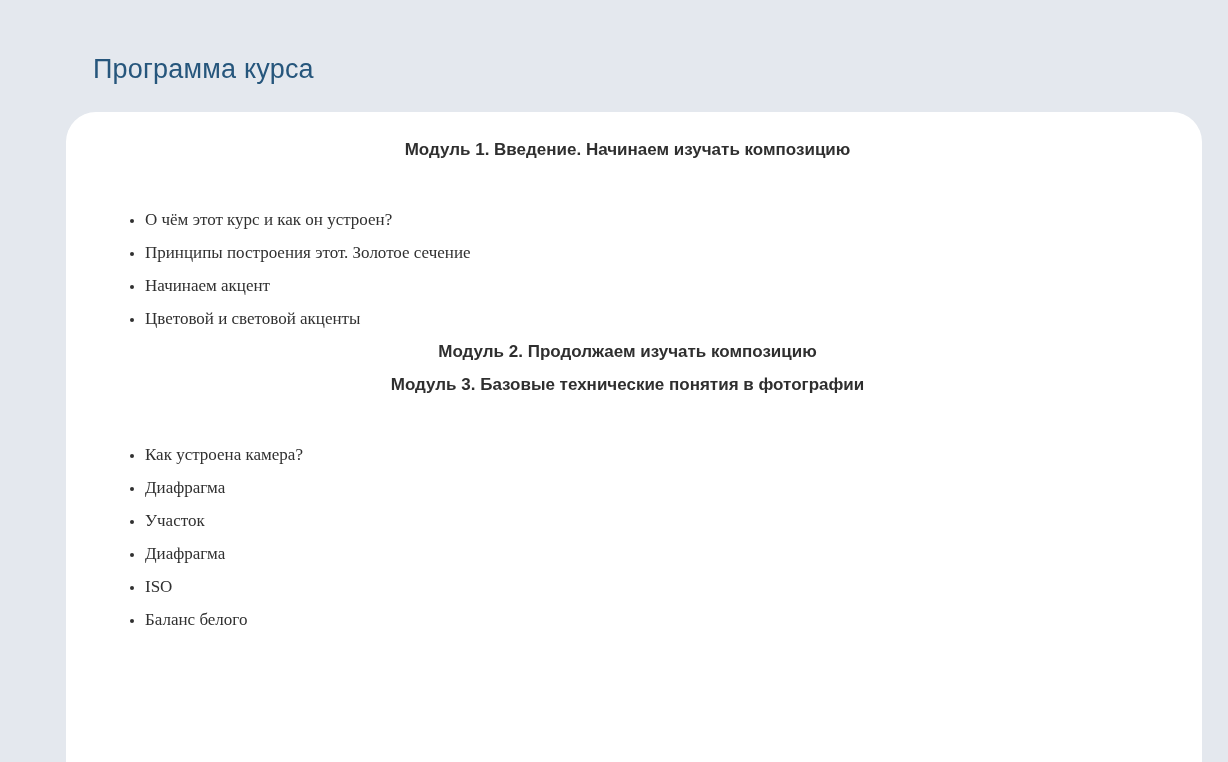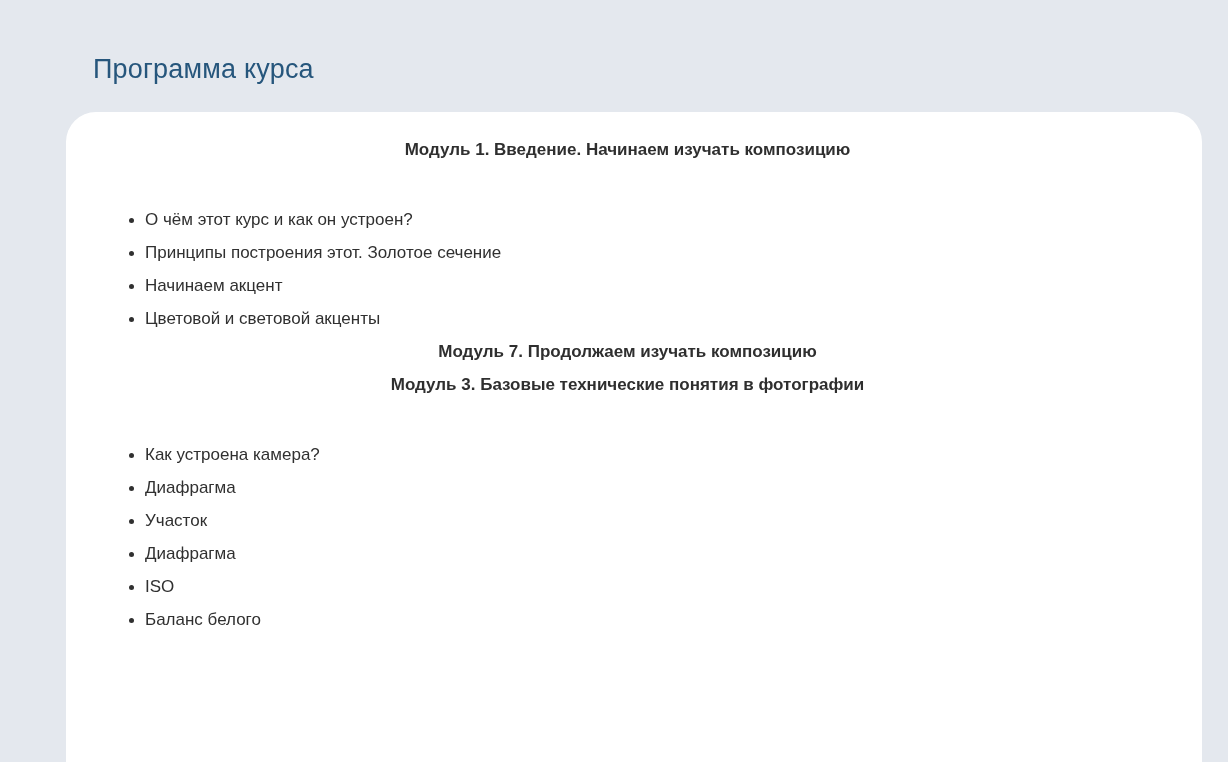--- a/index.html
+++ b/index.html
@@ -44,20 +44,21 @@
   }
   .module-list {
     margin: 37px 0 0 0;
     padding: 0 0 0 52px;
     list-style: disc;
   }
   .module-list li {
     font-size: 17px;
     line-height: 33px;
     color: #303030;
+    font-family: Liberation Serif, serif;
   }
   .module-list li::marker {
     color: #303030;
     font-size: 15px;
   }
 </style>
 </head>
 <body>
 
 <div class="page">
@@ -70,21 +71,21 @@
       <p class="module-heading">Модуль 1. Введение. Начинаем изучать композицию</p>
       <ul class="module-list">
         <li>О чём этот курс и как он устроен?</li>
         <li>Принципы построения этот. Золотое сечение</li>
         <li>Начинаем акцент</li>
         <li>Цветовой и световой акценты</li>
       </ul>
     </section>
 
     <section class="module">
-      <p class="module-heading">Модуль 7. Продолжаем изучать композицию</p>
+      <p class="module-heading">Модуль 2. Продолжаем изучать композицию</p>
     </section>
 
     <section class="module">
       <p class="module-heading">Модуль 3. Базовые технические понятия в фотографии</p>
       <ul class="module-list">
         <li>Как устроена камера?</li>
         <li>Диафрагма</li>
         <li>Участок</li>
         <li>Диафрагма</li>
         <li>ISO</li>

